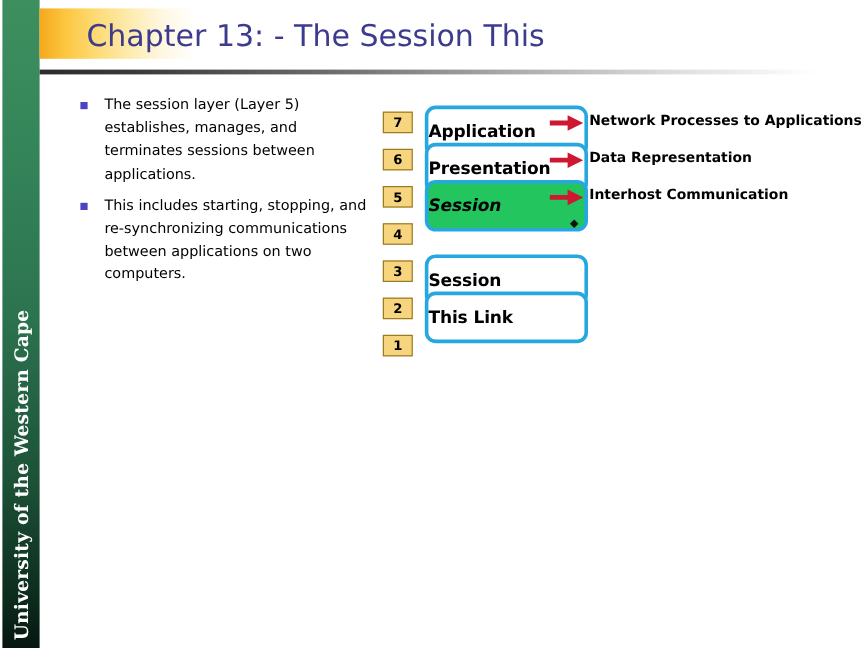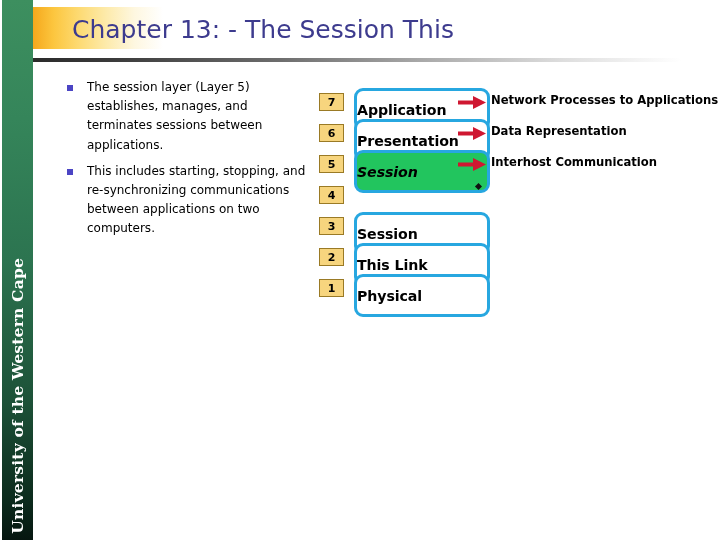--- a/index.html
+++ b/index.html
@@ -317,23 +317,20 @@
     <div class="osi-row" style="top:155px;">
       <div class="osi-box">
         <span class="osi-box-label">This Link</span>
       </div>
       <div class="osi-num">
         <span>2</span>
       </div>
     </div>
 
     <div class="osi-row" style="top:186px;">
-      <div class="osi-box">
-        <span class="osi-box-label">Physical</span>
-      </div>
       <div class="osi-num">
         <span>1</span>
       </div>
     </div>
 
   </div>
 
   <div class="osi-subnote">
     <div class="osi-subnote-row">
       <span class="osi-subnote-diamond"></span>

